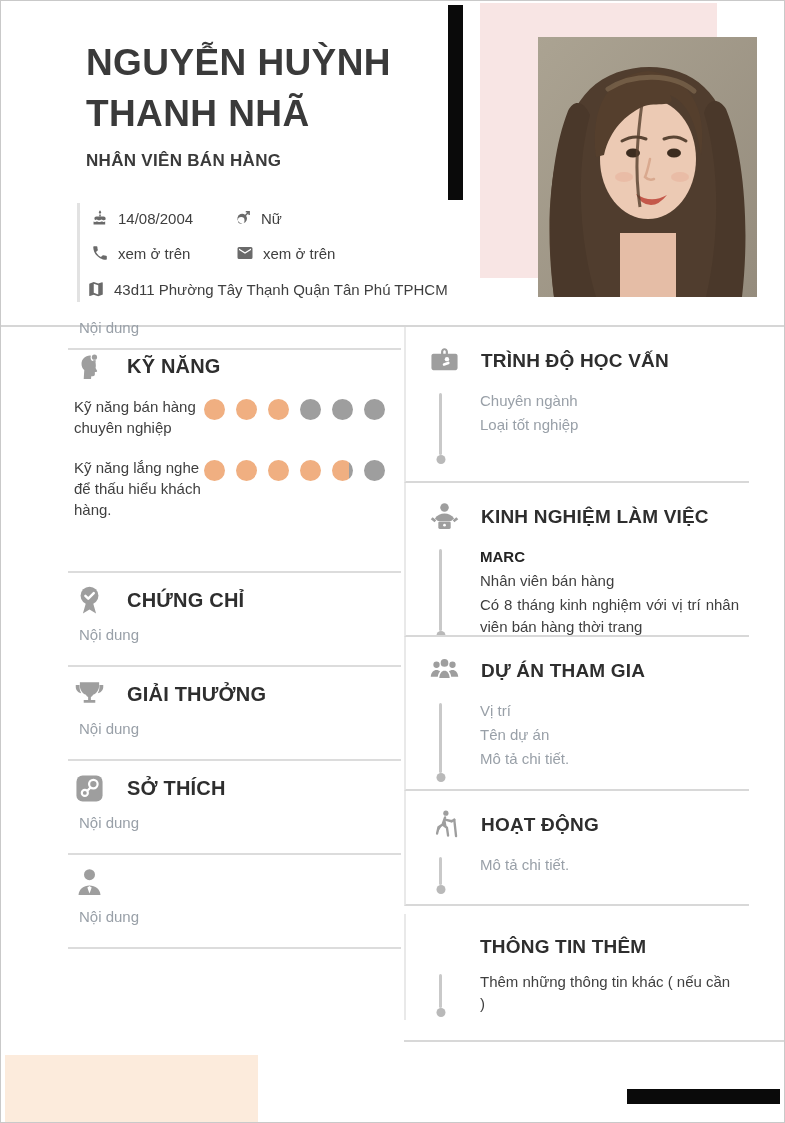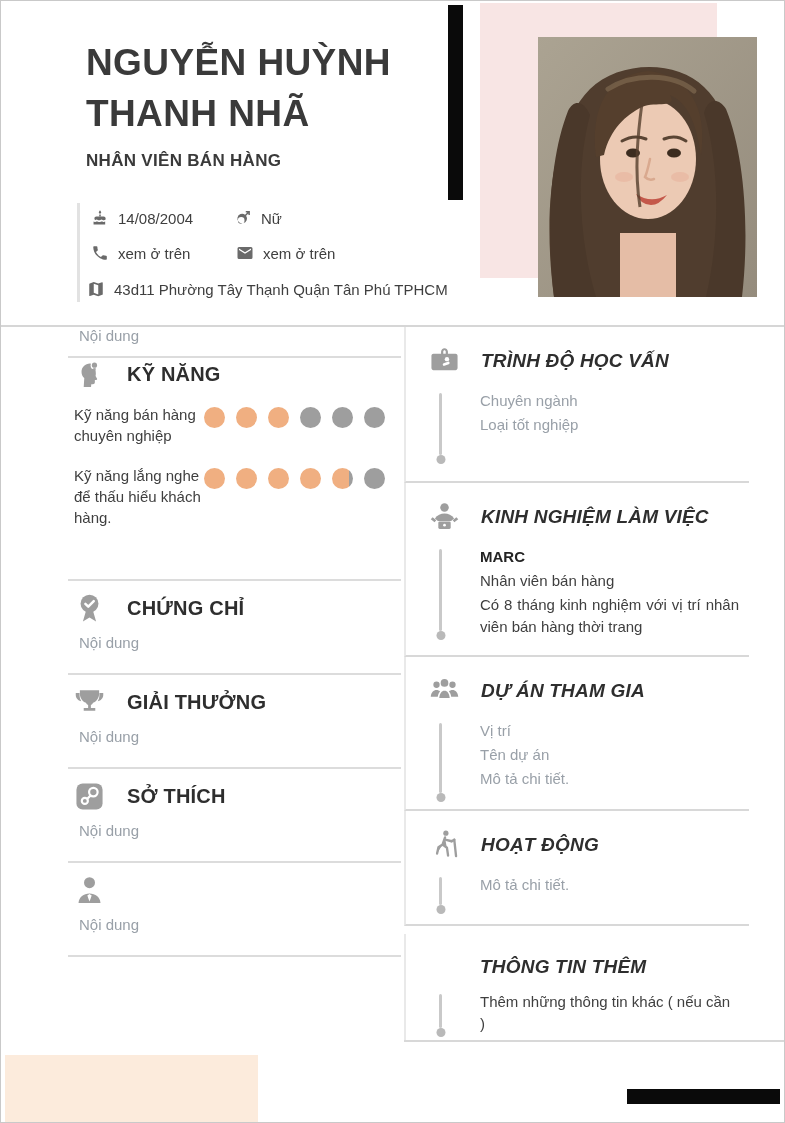--- a/index.html
+++ b/index.html
@@ -16,21 +16,21 @@
   .photo{position:absolute;left:537px;top:36px;width:219px;height:260px;}
   .info-rule{position:absolute;left:76px;top:202px;width:3px;height:99px;background:#e2e2e2;}
   .info{position:absolute;left:88px;top:202px;width:370px;font-size:15px;color:#3f3f3f;}
   .irow{position:absolute;display:flex;align-items:center;gap:9px;white-space:nowrap;}
   .iicon{width:18px;height:18px;flex:0 0 auto;display:flex;}
   .iicon svg{width:18px;height:18px;fill:#6a6a6a;}
   
   .main-divider{position:absolute;left:0;top:324px;width:785px;height:2px;background:#d6d6d6;}
   .last-rule{position:absolute;left:403px;top:1039px;width:380px;height:2px;background:#d8d8d8;}
   
-  .lcol{position:absolute;left:67px;top:316px;width:333px;}
+  .lcol{position:absolute;left:67px;top:308px;width:333px;}
   .lblock{box-sizing:border-box;border-bottom:2px solid #dcdcdc;}
   .lblock.top{height:41px;padding:10px 0 0 11px;}
   .muted{color:#99a0a8;font-size:15px;}
   .shead{display:flex;align-items:center;gap:21px;padding-left:5px;}
   .shead .sicon{width:33px;height:33px;display:flex;}
   .shead .sicon svg{width:33px;height:33px;fill:#9e9e9e;}
   .shead h2{font-size:20px;margin:0;color:#2e2e2e;letter-spacing:.2px;}
   .lsection{height:94px;padding-top:11px;}
   .lsection .scontent{margin:9px 0 0 11px;}
   .lblock.skills{height:223px;}
@@ -41,21 +41,21 @@
   .dot{width:21px;height:21px;border-radius:50%;flex:0 0 auto;}
   
   .rcol{position:absolute;left:403px;top:326px;width:345px;}
   .rcard{box-sizing:border-box;border-left:2px solid #e9e9e9;border-bottom:2px solid #d8d8d8;
          padding-top:17px;position:relative;overflow:hidden;}
   .rcard.last{border-bottom:none;}
   .rhead{display:flex;align-items:center;gap:20px;padding-left:22px;}
   .rhead.noicon{padding-left:74px;}
   .rhead .sicon{width:33px;height:33px;display:flex;}
   .rhead .sicon svg{width:33px;height:33px;fill:#9e9e9e;}
-  .rhead h2{font-size:19px;margin:0;color:#2e2e2e;letter-spacing:.2px;font-style:italic;}
+  .rhead h2{font-size:19px;margin:0;color:#2e2e2e;letter-spacing:.2px;}
   .rbody{position:relative;margin-top:13px;}
   .tl{position:absolute;left:33px;top:3px;width:3px;background:#c9c9c9;border-radius:2px;}
   .tl::after{content:"";position:absolute;left:50%;bottom:-9px;transform:translateX(-50%);
              width:9px;height:9px;background:#b9b9b9;border-radius:50%;}
   .rcontent{margin-left:74px;margin-right:10px;font-size:15px;line-height:22px;color:#3f3f3f;}
   .line{margin-bottom:2px;}
   .line.bold{font-weight:bold;color:#232323;}
   .line.muted{color:#99a0a8;}
   .line.justify{text-align:justify;}
   
@@ -261,21 +261,21 @@
       </div>
       <div class="rbody">
         <div class="tl" style="height:62px"></div>
         <div class="rcontent">
           <div class="line muted">Chuyên ngành</div>
           <div class="line muted">Loại tốt nghiệp</div>
         </div>
       </div>
     </div>
 
-    <div class="rcard" style="height:174px">
+    <div class="rcard" style="height:154px">
       <div class="rhead">
         <span class="sicon">
           <svg viewBox="0 0 24 24">
               <circle cx="12" cy="5.4" r="3.1"></circle>
               <path d="M5 13.4c1.7-2.4 4.2-3.6 7-3.6s5.3 1.2 7 3.6l-2.2 1.8H7.2z"></path>
               <path d="m3.4 12.6 2.6 2.2-1.2 1.4L2 14zm17.2 0-2.6 2.2 1.2 1.4 2.8-2.2z"></path>
               <rect x="7.5" y="15.6" width="9" height="5.4" rx="1"></rect>
               <circle cx="12" cy="18.3" r="1" fill="#fff"></circle>
             </svg>
         </span>

